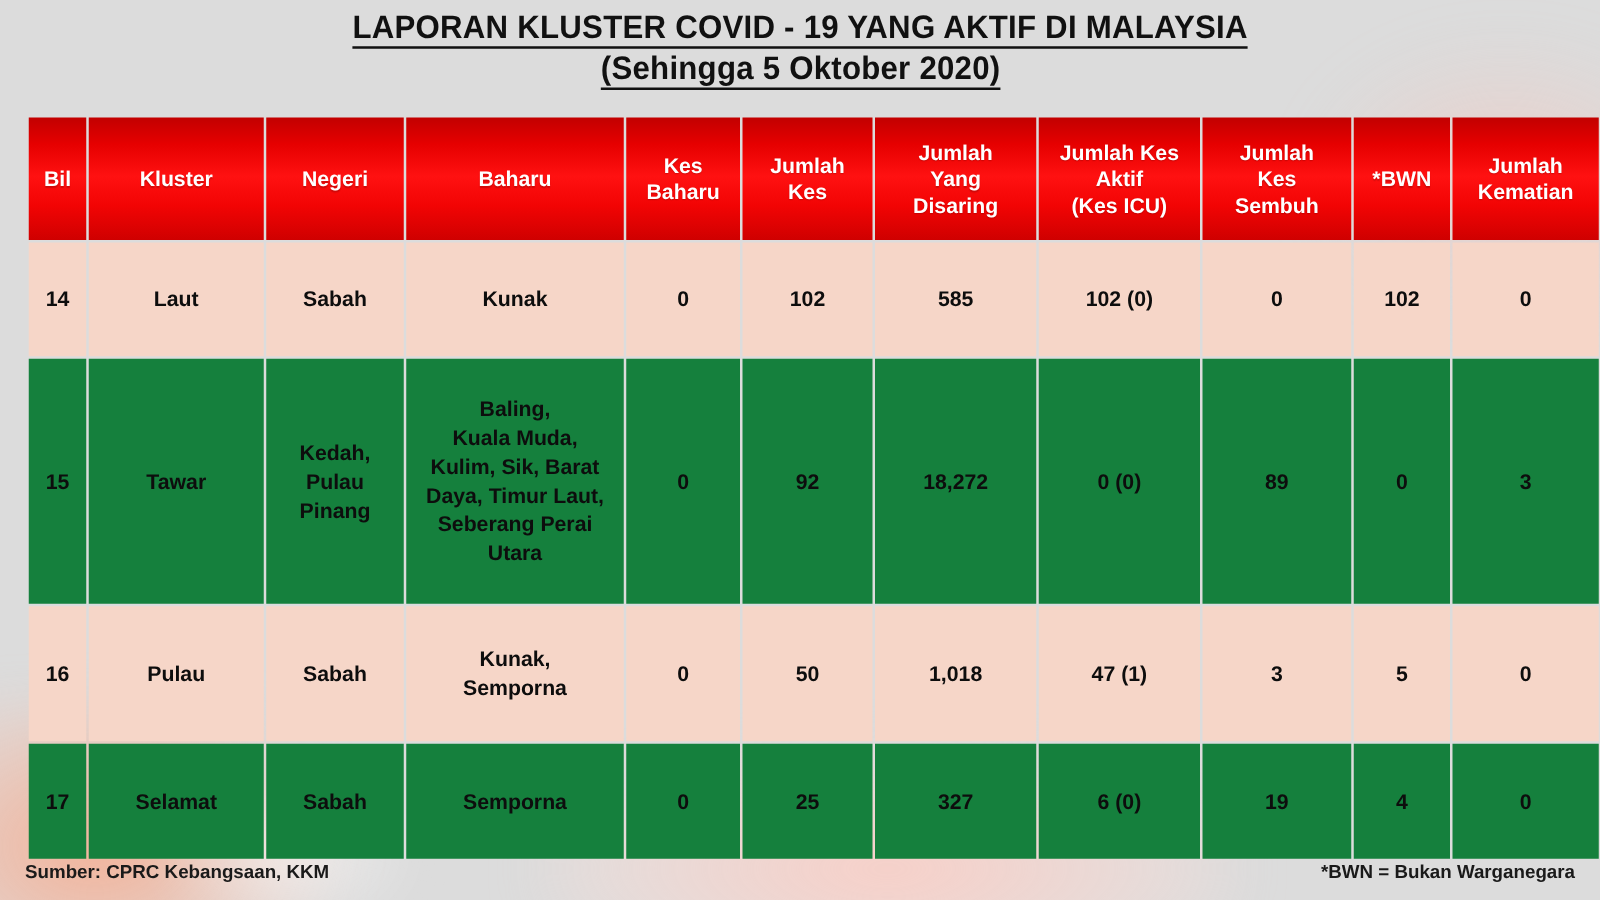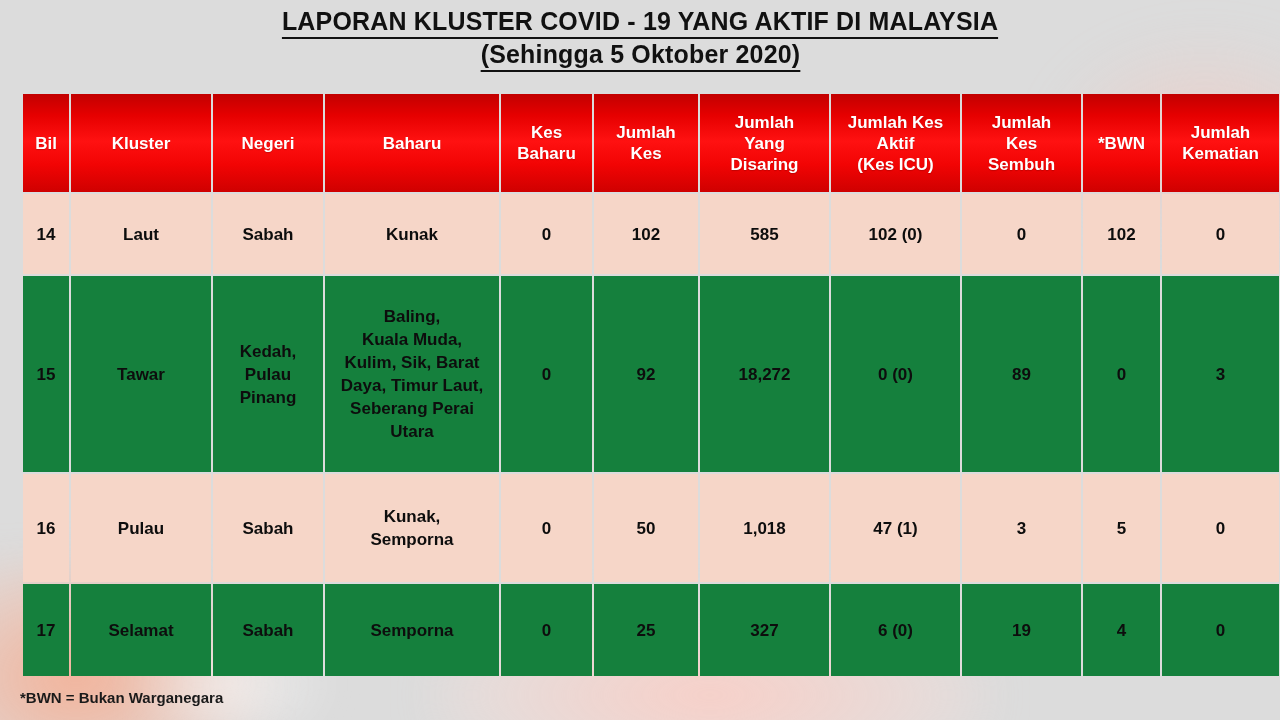--- a/index.html
+++ b/index.html
@@ -82,21 +82,21 @@
     vertical-align:middle;
     font-weight:700;
     font-size:17px;
     line-height:23px;
     color:#0d0d0d;
     padding:6px 4px;
   }
   tr.row-a td { background:#f6d6c8; }
   tr.row-b td { background:#15803d; }
 
-  tr.r14 td { height:80px; }
+  tr.r14 td { height:91px; }
   tr.r15 td { height:196px; }
   tr.r16 td { height:108px; }
   tr.r17 td { height:92px;margin-top:40px; }
 
   .cell-multiline { white-space:pre-line; }
 
   
   col.c-bil      { width:46px;  }
   col.c-kluster  { width:140px; }
   col.c-negeri   { width:110px; }
@@ -230,16 +230,17 @@
         <td>327</td>
         <td>6 (0)</td>
         <td>19</td>
         <td>4</td>
         <td>0</td>
       </tr>
     </tbody>
   </table>
 
   <div class="footer">
+    <div>Sumber: CPRC Kebangsaan, KKM</div>
     <div>*BWN = Bukan Warganegara</div>
   </div>
 
 </div>
 
 </body></html>

